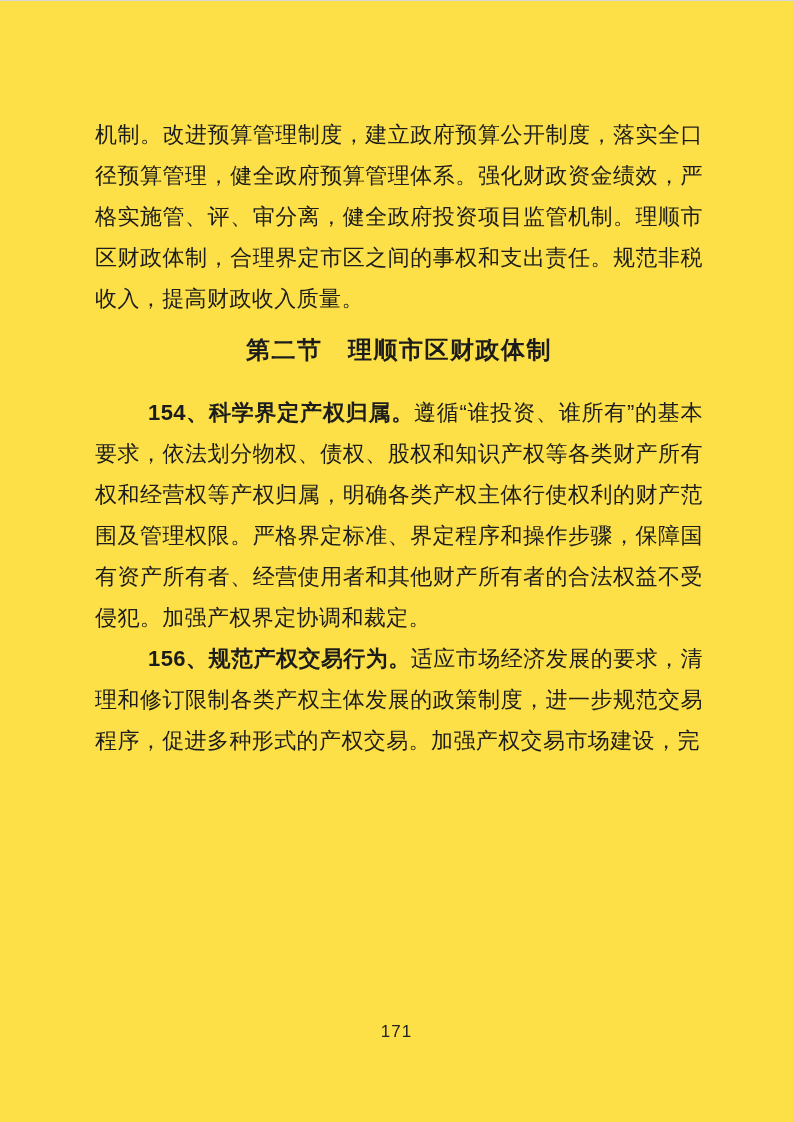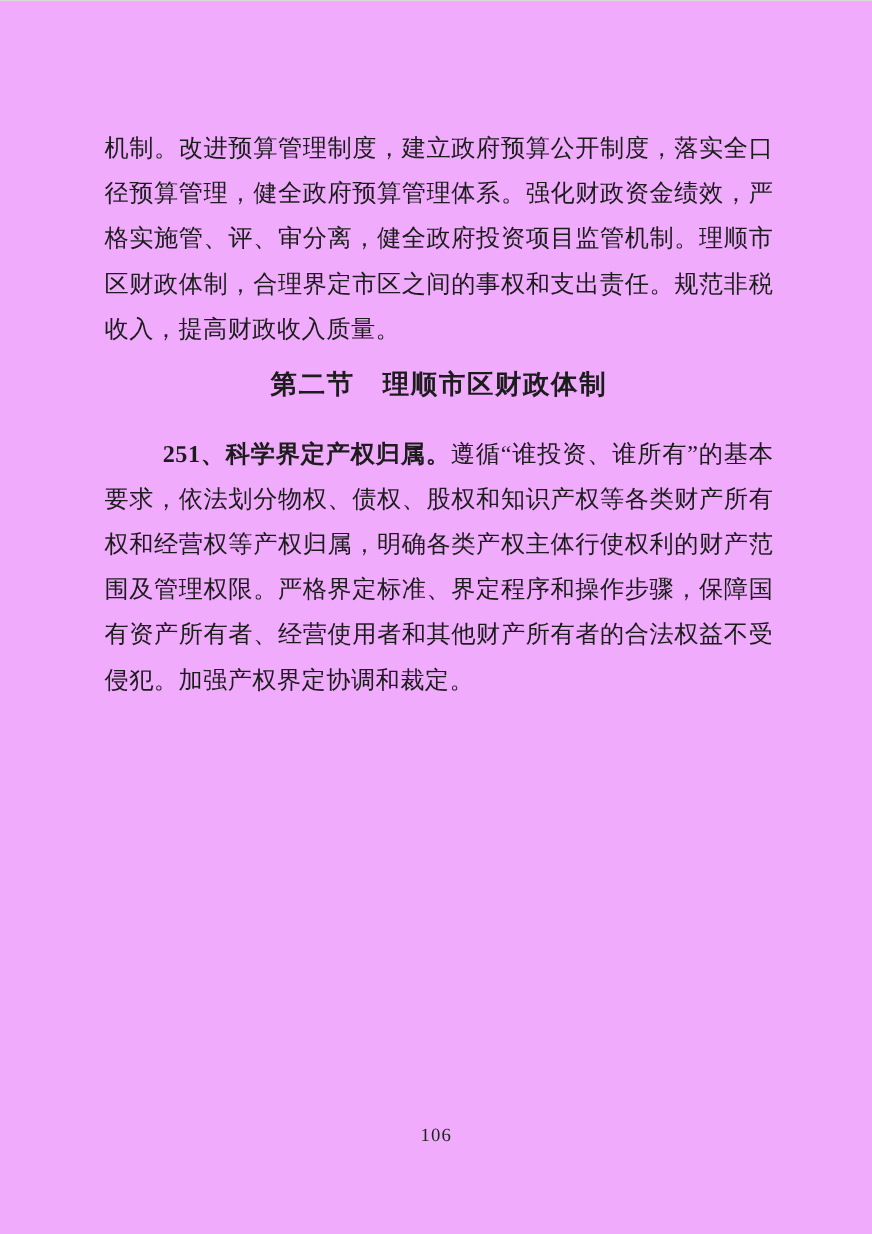--- a/index.html
+++ b/index.html
@@ -4,22 +4,22 @@
 <style>
   html, body {
     margin: 0;
     padding: 0;
     background: #ffffff;
   }
   .page {
     position: relative;
     width: 793px;
     height: 1122px;
-    background: #f0abfc;
-    font-family: Liberation Serif, serif;
+    background: #fde047;
+    font-family: Liberation Sans, sans-serif;
     color: #1c1c1c;
     overflow: hidden;
   }
   .scan-edge {
     position: absolute;
     top: 0; left: 0; right: 0;
     height: 1px;
     background: #d9d9d9;
   }
   .content {
@@ -65,20 +65,21 @@
 
 <div class="page">
   <div class="scan-edge"></div>
 
   <div class="content">
 
     <p class="para">机制。改进预算管理制度，建立政府预算公开制度，落实全口径预算管理，健全政府预算管理体系。强化财政资金绩效，严格实施管、评、审分离，健全政府投资项目监管机制。理顺市区财政体制，合理界定市区之间的事权和支出责任。规范非税收入，提高财政收入质量。</p>
 
     <h2 class="section-heading">第二节　理顺市区财政体制</h2>
 
-    <p class="para indent"><span class="lead">251、科学界定产权归属。</span><span>遵循“谁投资、谁所有”的基本要求，依法划分物权、债权、股权和知识产权等各类财产所有权和经营权等产权归属，明确各类产权主体行使权利的财产范围及管理权限。严格界定标准、界定程序和操作步骤，保障国有资产所有者、经营使用者和其他财产所有者的合法权益不受侵犯。加强产权界定协调和裁定。</span></p>
+    <p class="para indent"><span class="lead">154、科学界定产权归属。</span><span>遵循“谁投资、谁所有”的基本要求，依法划分物权、债权、股权和知识产权等各类财产所有权和经营权等产权归属，明确各类产权主体行使权利的财产范围及管理权限。严格界定标准、界定程序和操作步骤，保障国有资产所有者、经营使用者和其他财产所有者的合法权益不受侵犯。加强产权界定协调和裁定。</span></p>
 
 
+    <p class="para indent"><span class="lead">156、规范产权交易行为。</span><span>适应市场经济发展的要求，清理和修订限制各类产权主体发展的政策制度，进一步规范交易程序，促进多种形式的产权交易。加强产权交易市场建设，完</span></p>
 
   </div>
 
-  <div class="page-number">106</div>
+  <div class="page-number">171</div>
 </div>
 
 </body></html>

